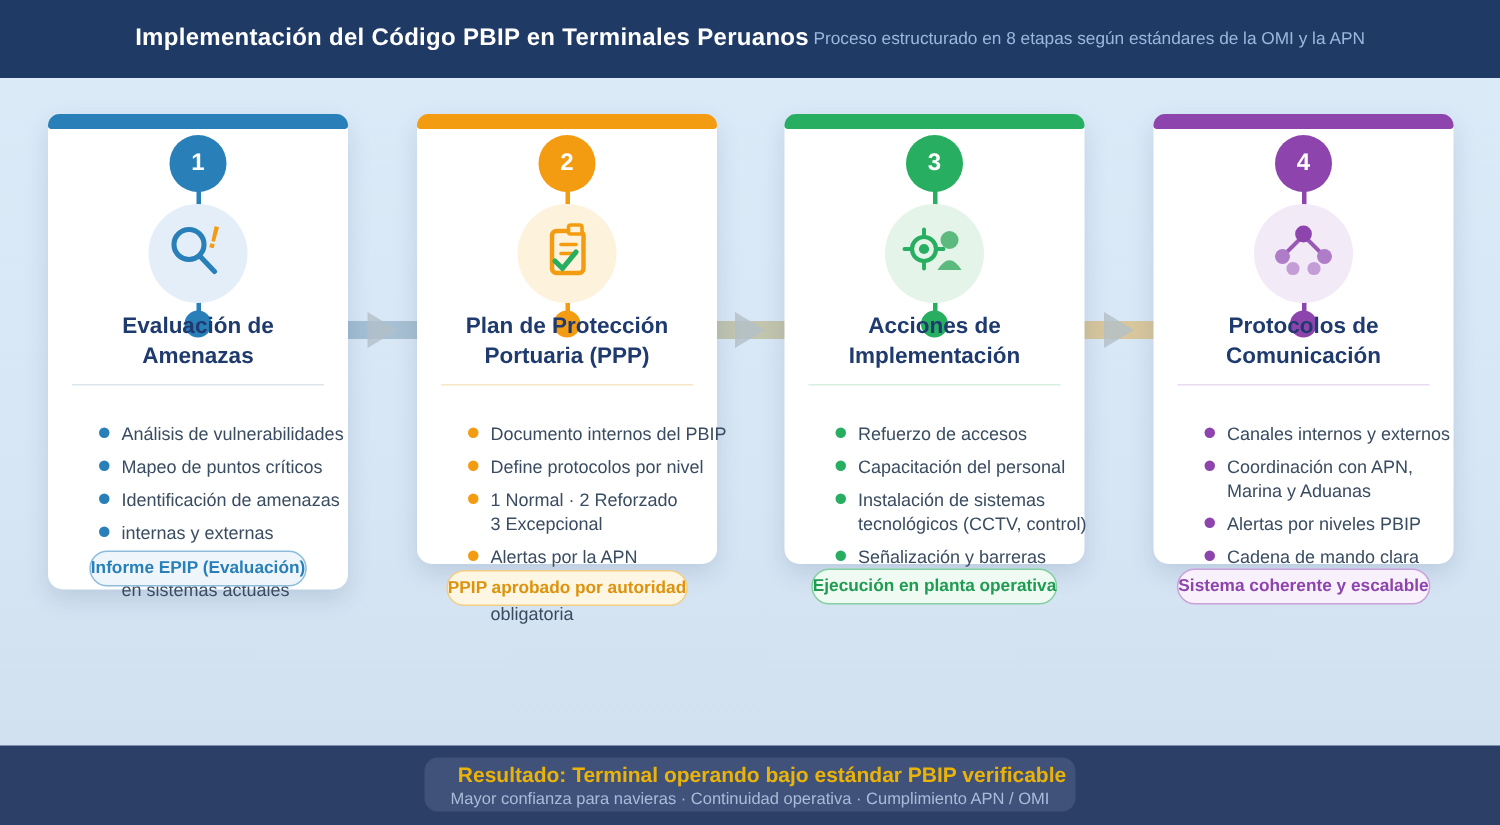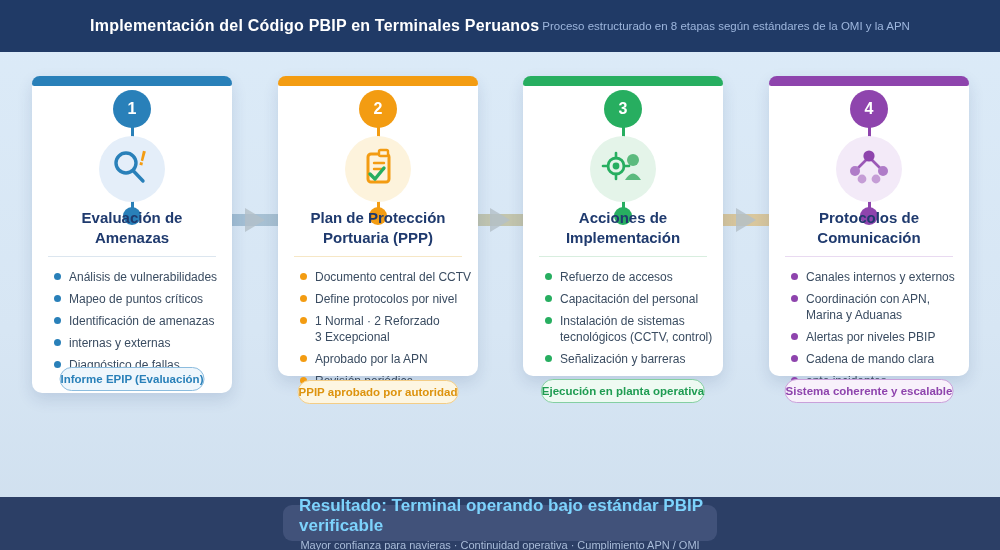--- a/index.html
+++ b/index.html
@@ -25,21 +25,21 @@
            display:flex;align-items:center;justify-content:center;color:#fff;font-size:16px;font-weight:bold;}
   .vline{position:absolute;left:98.5px;width:3px;z-index:3;}
   .vline.a{top:50px;height:12px;}
   .vline.b{top:124px;height:12px;}
   .iconball{position:absolute;left:67px;top:60px;width:66px;height:66px;border-radius:50%;z-index:3;
             display:flex;align-items:center;justify-content:center;}
   .tdot{position:absolute;left:91px;top:131px;width:18px;height:18px;border-radius:50%;z-index:3;}
   .ctitle{position:absolute;left:6px;top:132px;width:188px;z-index:4;text-align:center;
           color:#1f3a6e;font-size:15px;font-weight:bold;line-height:1.35;white-space:pre-line;}
   .cdiv{position:absolute;left:16px;top:180px;width:168px;height:1px;z-index:4;}
-  .blist{position:absolute;left:16px;top:189px;width:176px;z-index:4;list-style:none;margin:4px;padding:0;}
+  .blist{position:absolute;left:16px;top:189px;width:176px;z-index:4;list-style:none;margin:16px;padding:0;}
   .bullet{display:flex;align-items:flex-start;margin-bottom:6px;}
   .bdot{flex:0 0 auto;width:7px;height:7px;border-radius:50%;margin:4px 8px 0 2px;}
   .btxt{color:#3a4c61;font-size:12px;line-height:1.34;white-space:pre-line;}
   .badge{position:absolute;left:50%;transform:translateX(-50%);z-index:5;white-space:nowrap;
          font-size:11.5px;font-weight:bold;padding:5px 0;border-radius:13px;border:1.5px solid;}
   
   .c1 .topbar,.c1 .numball,.c1 .vline,.c1 .tdot{background:#2980b9;}
   .c1 .iconball{background:#e4eef9;}
   .c1 .cdiv{background:#dce6ef;}
   .c1 .bdot{background:#2980b9;}
@@ -60,21 +60,21 @@
   .c4 .topbar,.c4 .numball,.c4 .vline,.c4 .tdot{background:#8e44ad;}
   .c4 .iconball{background:#f3eaf8;}
   .c4 .cdiv{background:#e9daf1;}
   .c4 .bdot{background:#8e44ad;}
   .c4 .badge{color:#8e44ad;border-color:#c9a0da;background:#f8f1fb;top:303px;}
   .c4 .panel{height:300px;}
   
   .ftr{position:absolute;left:0;top:497px;width:1000px;height:53px;background:#2c3f66;}
   .ftr-pill{position:absolute;left:283px;top:8px;width:434px;height:36px;border-radius:9px;
             background:#41527a;display:flex;flex-direction:column;align-items:center;justify-content:center;gap:3px;}
-  .ftr-title{color:#7dd3fc;font-size:17px;font-weight:bold;padding-left:16px;}
+  .ftr-title{color:#eab308;font-size:14px;font-weight:bold;padding-left:16px;}
   .ftr-sub{color:#a9bcd9;font-size:11px;}
 </style>
 </head>
 <body>
 
 <div class="stage">
 
   <div class="hdr">
     <div class="hdr-title">Implementación del Código PBIP en Terminales Peruanos</div>
     <div class="hdr-sub">Proceso estructurado en 8 etapas según estándares de la OMI y la APN</div>
@@ -147,34 +147,34 @@
         </svg>
       </span>
     </div>
     <div class="tdot"></div>
     <div class="ctitle">Plan de Protección
 Portuaria (PPP)</div>
     <div class="cdiv"></div>
     <ul class="blist">
       <li class="bullet">
           <span class="bdot"></span>
-          <span class="btxt">Documento central del CCTV</span>
+          <span class="btxt">Documento internos del PBIP</span>
         </li>
       <li class="bullet">
           <span class="bdot"></span>
           <span class="btxt">Define protocolos por nivel</span>
         </li>
       <li class="bullet">
           <span class="bdot"></span>
           <span class="btxt">1 Normal · 2 Reforzado
 3 Excepcional</span>
         </li>
       <li class="bullet">
           <span class="bdot"></span>
-          <span class="btxt">Aprobado por la APN</span>
+          <span class="btxt">Alertas por la APN</span>
         </li>
       <li class="bullet">
           <span class="bdot"></span>
           <span class="btxt">Revisión periódica
 obligatoria</span>
         </li>
     </ul>
     <div class="badge">PPIP aprobado por autoridad</div>
   </div>
 

